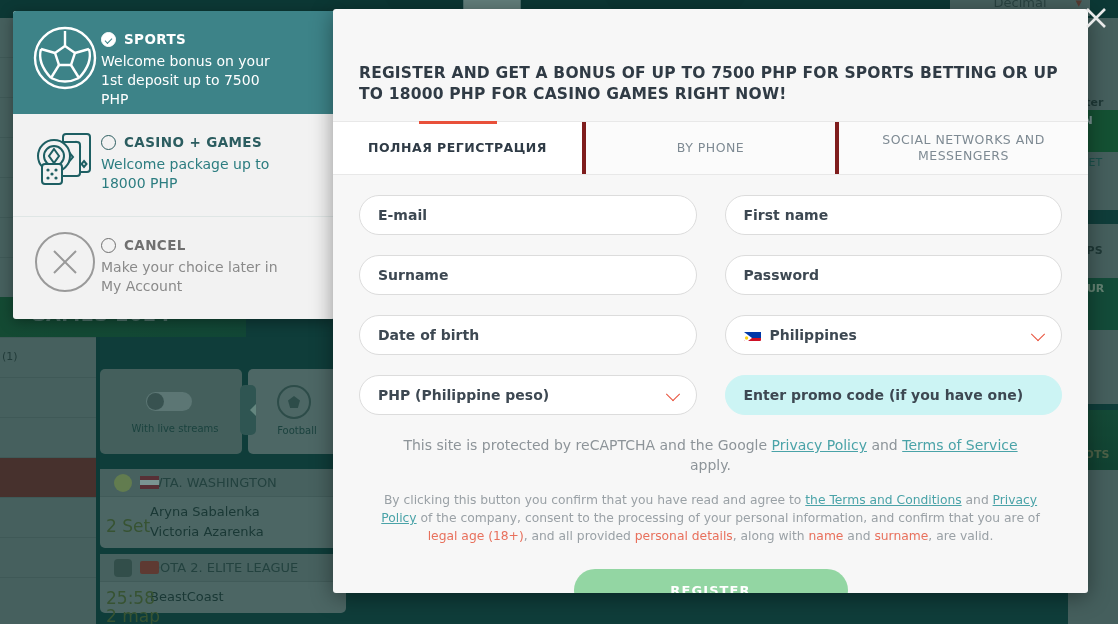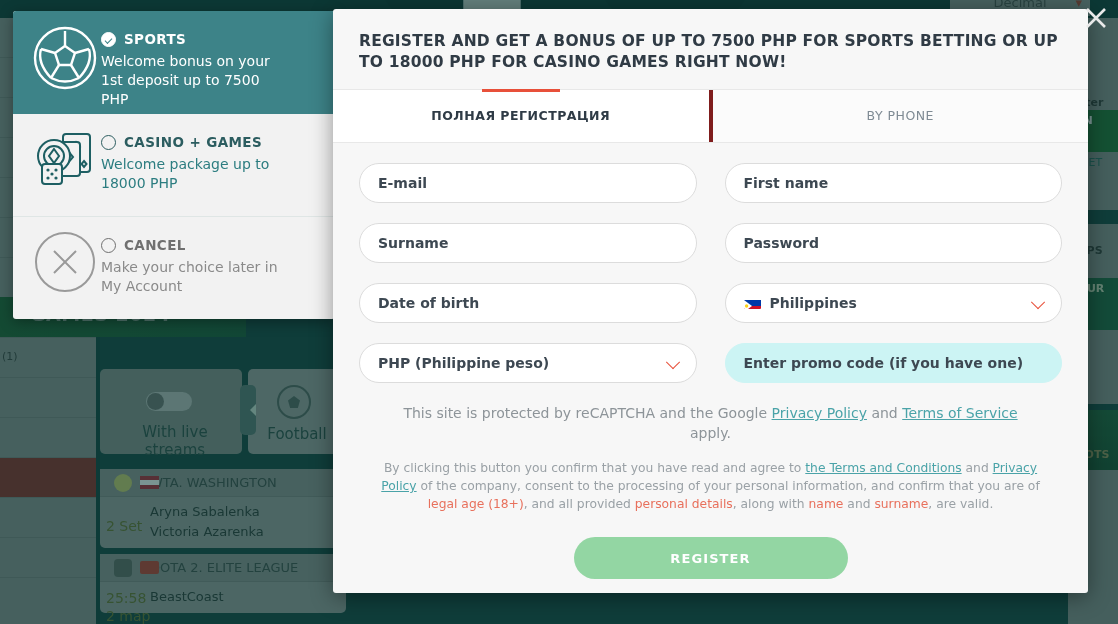--- a/index.html
+++ b/index.html
@@ -26,35 +26,35 @@
   .bg-gap{position:absolute;left:96px;top:18px;width:4px;bottom:0;background:#0e3b38;}
 
   
   .bg-center{position:absolute;left:100px;top:18px;width:240px;bottom:0;}
   .bg-banner{position:absolute;left:0;top:297px;width:246px;height:40px;
     background:linear-gradient(90deg,#1d5c2e,#195634);}
   .bg-banner-txt{position:absolute;left:30px;top:303px;width:230px;color:#9fb2a6;
     font-size:19px;font-weight:bold;letter-spacing:.5px;}
   .bg-ath{position:absolute;color:#cfe0d4;font-size:15px;top:301px;}
   .bg-card{position:absolute;background:#878b88;border-radius:5px;}
-  .bg-card-lbl{position:absolute;color:#2d4a46;font-size:15px;}
+  .bg-card-lbl{position:absolute;color:#2d4a46;font-size:10px;}
   .bg-toggle{position:absolute;left:146px;top:392px;width:46px;height:19px;border-radius:10px;background:#bcbcbc;}
   .bg-toggle::after{content:"";position:absolute;left:1px;top:1px;width:17px;height:17px;border-radius:50%;background:#6e6e6e;}
   .bg-arrowtab{position:absolute;left:240px;top:385px;width:16px;height:50px;border-radius:5px;background:#5a7471;}
   .bg-arrowtab::after{content:"";position:absolute;left:4px;top:19px;border:6px solid transparent;border-right-color:#cfe0d4;}
   .bg-ball{position:absolute;left:277px;top:385px;width:34px;height:34px;border-radius:50%;
     border:2px solid #54605d;box-sizing:border-box;}
   .bg-ball::after{content:"";position:absolute;left:9px;top:9px;width:12px;height:12px;background:#54605d;
     clip-path:polygon(50% 0,100% 38%,82% 100%,18% 100%,0 38%);}
 
   .bg-match{position:absolute;left:100px;width:246px;background:#9a9a9a;border-radius:5px;}
   .bg-mhead{height:27px;background:#8e8e8e;border-bottom:1px solid #808080;
     color:#3f4a48;font-size:13px;line-height:27px;padding-left:50px;position:relative;}
   .bg-mbody{padding:5px 0 6px 50px;color:#2a3432;font-size:13px;line-height:20px;position:relative;}
-  .bg-mtime{position:absolute;left:6px;color:#6a6f2c;font-size:14px;}
+  .bg-mtime{position:absolute;left:6px;color:#6a6f2c;font-size:17px;}
   .bg-sporticon{position:absolute;left:14px;top:5px;width:18px;height:18px;border-radius:50%;}
   .bg-flag{position:absolute;left:40px;top:7px;width:19px;height:13px;}
 
   
   .bg-right{position:absolute;left:1068px;top:18px;right:0;bottom:0;background:#8b8b8b;}
   .bg-right .seg{color:#333;font-size:11px;font-weight:bold;padding:4px 0 0 2px;box-sizing:border-box;}
 
   
   #veil{position:absolute;inset:0;background:rgba(13,60,57,.55);}
 
@@ -80,21 +80,21 @@
     display:inline-block;flex:0 0 15px;position:relative;}
   .radio.on{border-color:#fff;background:#fff;}
   .radio.on::after{content:"";position:absolute;left:3px;top:4.5px;width:6px;height:3px;
     border-left:1.8px solid #3d8388;border-bottom:1.8px solid #3d8388;transform:rotate(-45deg);}
 
   
   #modal{
     position:absolute;left:333px;top:9px;width:755px;height:584px;
     background:#f7f7f7;border-radius:3px;box-shadow:0 4px 22px rgba(0,0,0,.4);overflow:hidden;
   }
-  #mhead{padding:22px 24px 16px 26px;}
+  #mhead{padding:22px 24px 16px 26px;margin-top:32px;}
   #mtitle{font-size:15.5px;font-weight:bold;color:#303b45;line-height:21px;letter-spacing:.2px;}
 
   #tabs{display:flex;background:#fbfbfb;border-top:1px solid #e8e8e8;border-bottom:1px solid #e8e8e8;}
   .tab{flex:1;min-height:52px;display:flex;align-items:center;justify-content:center;text-align:center;
     font-size:12.5px;letter-spacing:.5px;color:#7e8a93;cursor:pointer;padding:6px 8px;box-sizing:border-box;
     border-right:4px solid #7f1d1d;position:relative;line-height:16px;}
   .tab:last-child{border-right:none;}
   .tab.active{background:#ffffff;color:#2f3b46;font-weight:bold;}
   .tab.active::before{content:"";position:absolute;left:50%;transform:translateX(-50%);top:-1px;
     width:78px;height:3px;background:#e8503a;}
@@ -285,20 +285,23 @@
     <div id="mtitle">REGISTER AND GET A BONUS OF UP TO 7500 PHP FOR SPORTS BETTING OR UP TO 18000 PHP FOR CASINO GAMES RIGHT NOW!</div>
   </div>
 
   <div id="tabs">
     <div class="tab active">
       <span>ПОЛНАЯ РЕГИСТРАЦИЯ</span>
     </div>
     <div class="tab">
       <span>BY PHONE</span>
     </div>
+    <div class="tab">
+      <span>SOCIAL NETWORKS AND MESSENGERS</span>
+    </div>
   </div>
 
   <div id="form">
 
     <div class="frow">
       <div class="field">
         <span class="ph">E-mail</span>
       </div>
       <div class="field">
         <span class="ph">First name</span>

